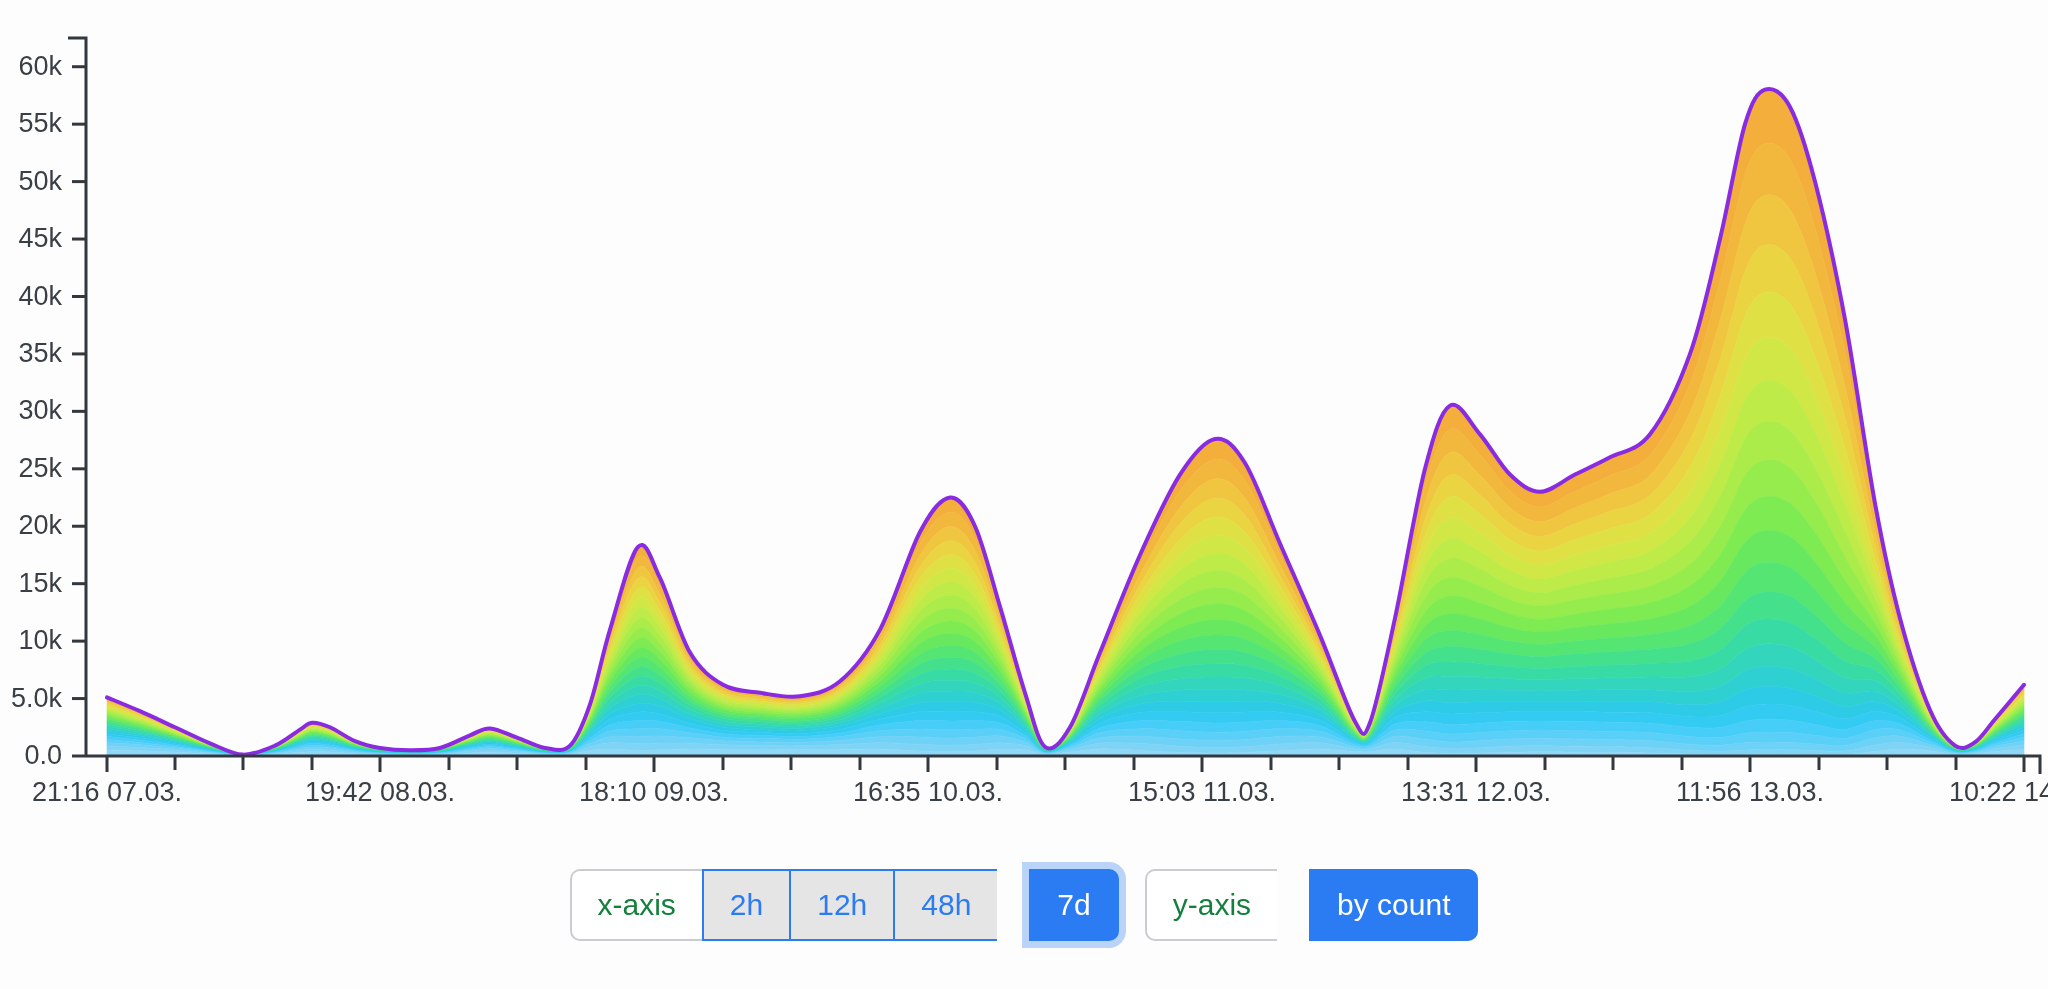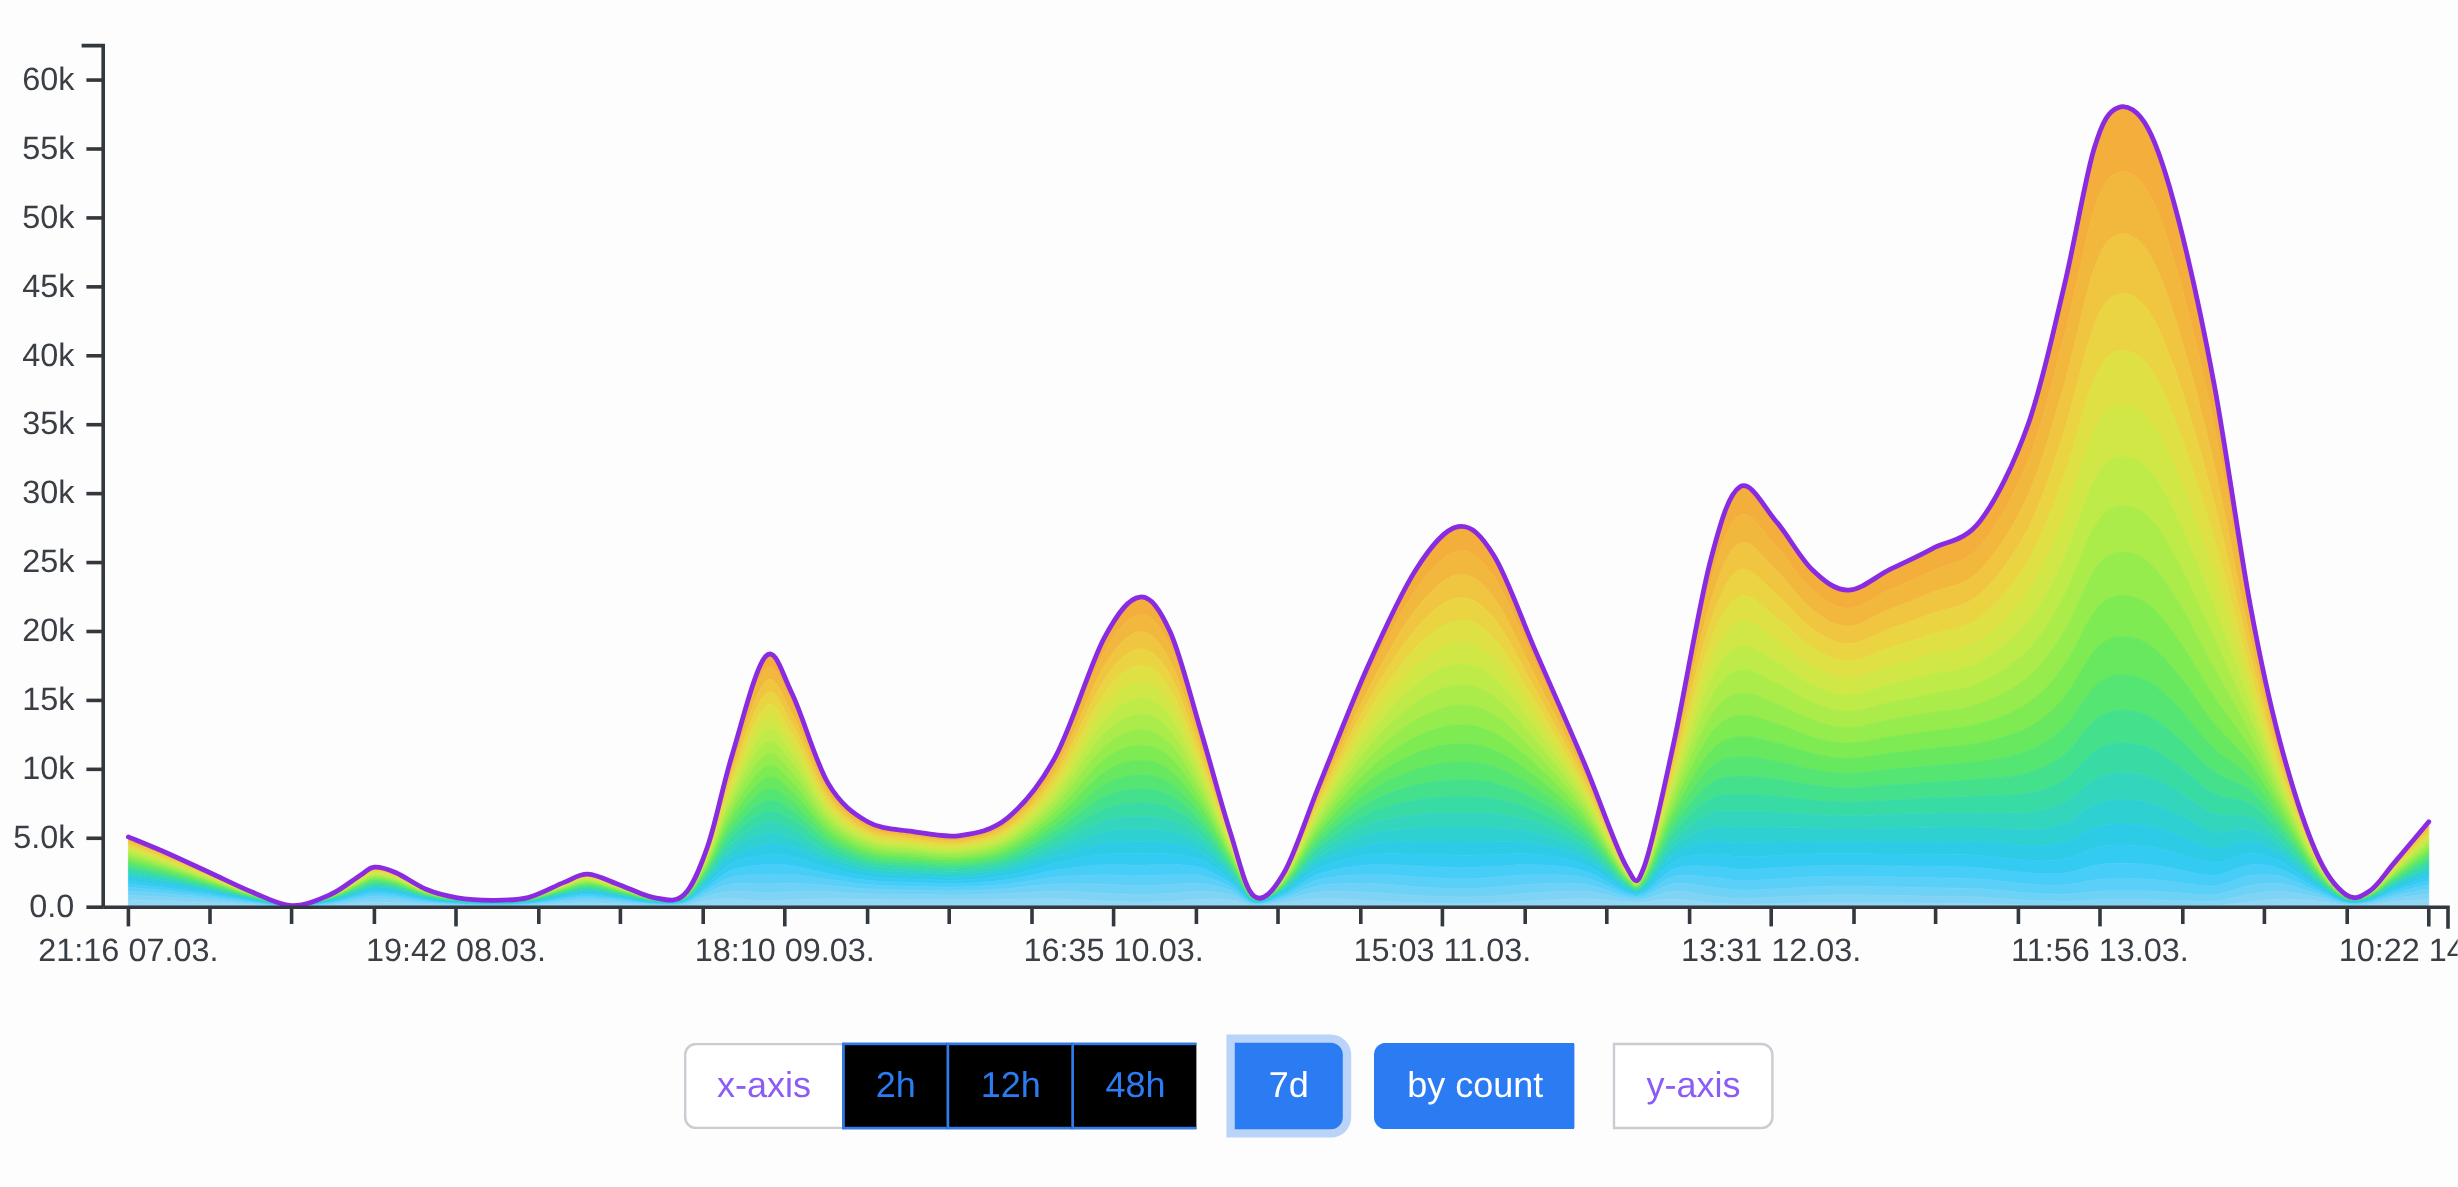--- a/index.html
+++ b/index.html
@@ -32,33 +32,33 @@
   .btn-group{
     display:flex;align-items:stretch;
     border-radius:10px;
     position:relative;
   }
   .btn{
     font-family:"Liberation Sans", sans-serif;
     font-size:30px;
     line-height:1;
     padding:19px 26px;
-    background:#000000;
+    background:#e5e5e5;
     color:#2b7cf3;
     border:2px solid #2b7cf3;
     border-right-width:0;
     display:flex;align-items:center;justify-content:center;
     white-space:nowrap;
     box-sizing:border-box;
     cursor:pointer;
     user-select:none;
   }
   .btn:last-child{border-right-width:2px;margin-left:32px;}
   .btn-label{
-    color:#8b5cf6;
+    color:#15803d;
     border:2px solid #c9ccd1;
     border-right-width:0;
     border-radius:10px 0 0 10px;
     background:#ffffff;
     cursor:default;
   }
   .btn:first-child{border-radius:10px 0 0 10px;}
   .btn:last-child{border-radius:0 10px 10px 0;}
   .btn.active{
     background:#2b7cf3;
@@ -177,17 +177,17 @@
 
   <div class="btn-group">
     <div class="btn btn-label">x-axis</div>
     <div class="btn">2h</div>
     <div class="btn">12h</div>
     <div class="btn">48h</div>
     <div class="btn active focused">7d</div>
   </div>
 
   <div class="btn-group">
+    <div class="btn btn-label">y-axis</div>
     <div class="btn active">by count</div>
-    <div class="btn btn-label">y-axis</div>
   </div>
 
 </div>
 
 </body></html>

